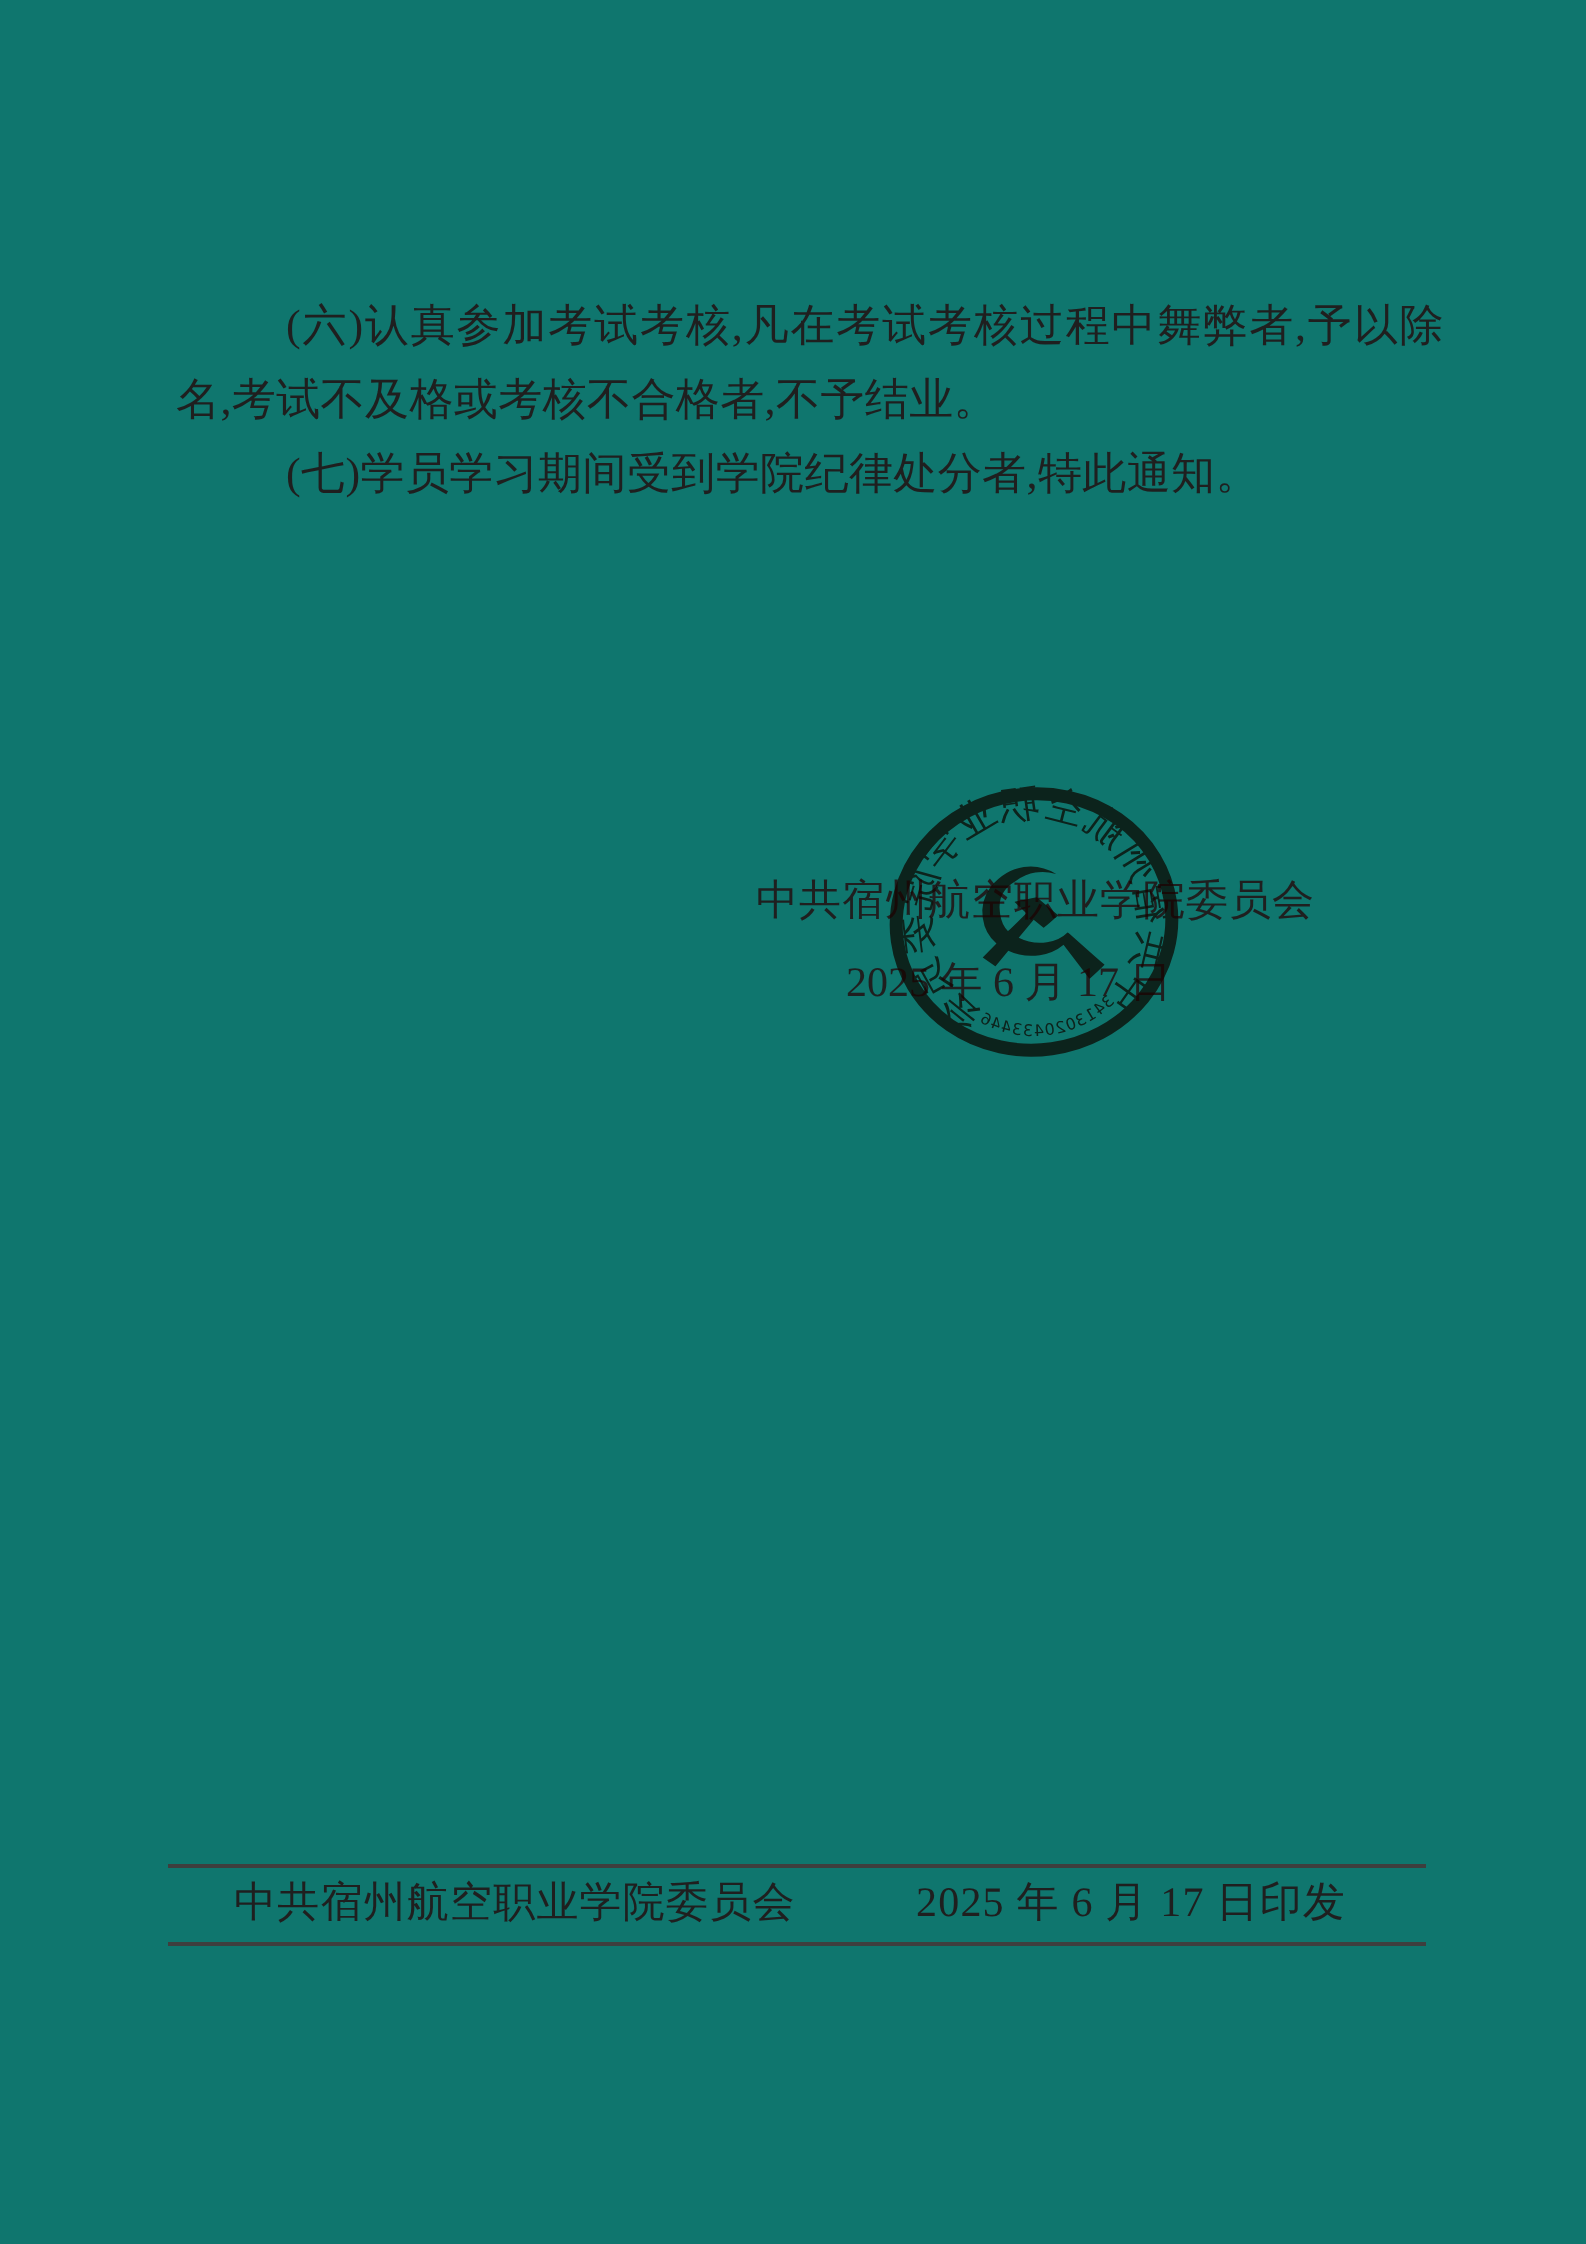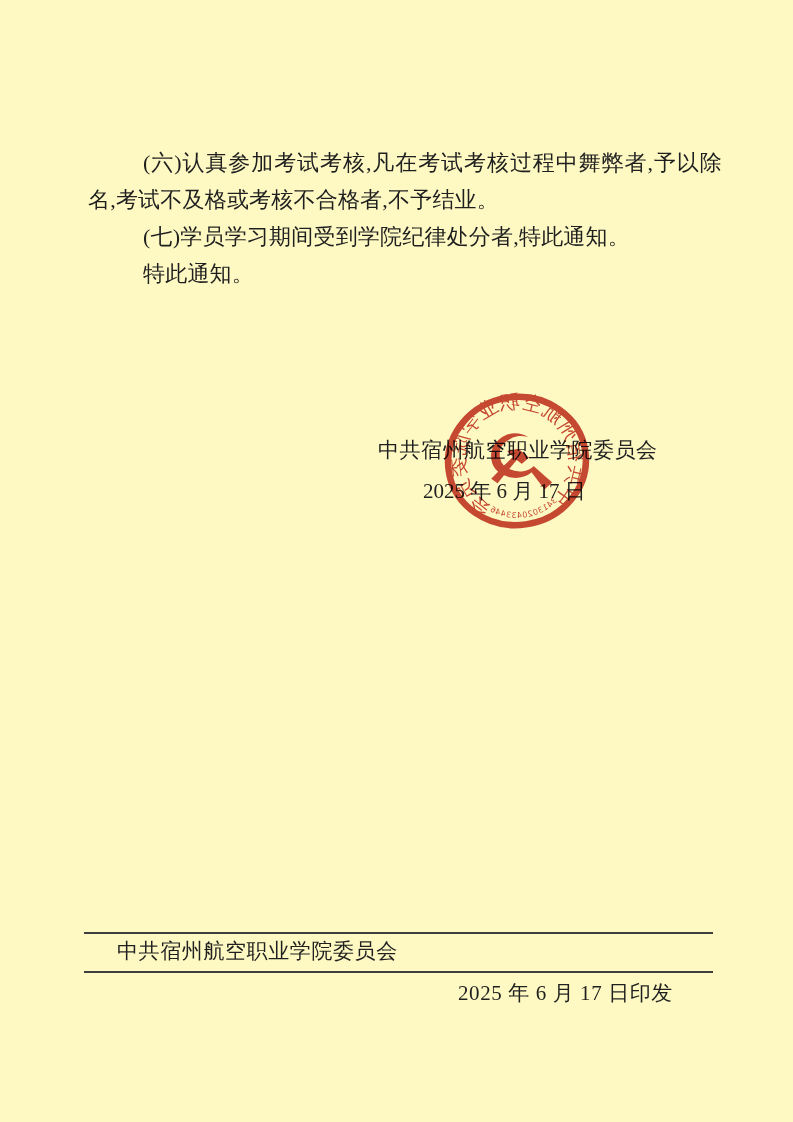--- a/index.html
+++ b/index.html
@@ -1,19 +1,19 @@
 <!DOCTYPE html>
 <html><head>
 <meta charset="utf-8">
 <style>
   html,body{margin:0;padding:0;background:#ffffff;}
   .page{
     position:relative;
     width:793px;height:1122px;
-    background:#fef9c3;
+    background:#0f766e;
     font-family:"Liberation Serif","DejaVu Serif",serif;
     color:#1f1f1f;
     overflow:hidden;
   }
   .body-text{
     position:absolute;
     left:88px;top:144px;
     width:634px;
     font-size:22px;
     line-height:37px;
@@ -39,33 +39,32 @@
   .footer-rule{
     position:absolute;left:84px;width:629px;height:2px;background:#3e3e3e;
   }
   .rule-top{top:932px;}
   .rule-bottom{top:971px;}
   .footer-issuer{
     position:absolute;left:117px;top:938px;
     font-size:21px;line-height:26px;letter-spacing:0.6px;white-space:nowrap;
   }
   .footer-printed{
-    position:absolute;left:458px;top:980px;
+    position:absolute;left:458px;top:938px;
     font-size:21px;line-height:26px;letter-spacing:0.6px;white-space:nowrap;
   }
 </style>
 </head>
 <body>
 
 <div class="page">
 
   <div class="body-text">
     <p>(六)认真参加考试考核,凡在考试考核过程中舞弊者,予以除名,考试不及格或考核不合格者,不予结业。</p>
     <p>(七)学员学习期间受到学院纪律处分者,特此通知。</p>
-    <p>特此通知。</p>
   </div>
 
   <div class="sig-org">中共宿州航空职业学院委员会</div>
   <div class="sig-date">2025 年 6 月 17 日</div>
 
   <svg class="seal" viewBox="0 0 176 176" xmlns="http://www.w3.org/2000/svg">
     <defs>
       <path id="ringTextPath" d="M 61.5,133.9 A 53,53 0 1 1 114.5,133.9" fill="none"></path>
       <path id="codePath" d="M 55.3,134.7 A 57,57 0 0 0 120.7,134.7" fill="none"></path>
     </defs>

